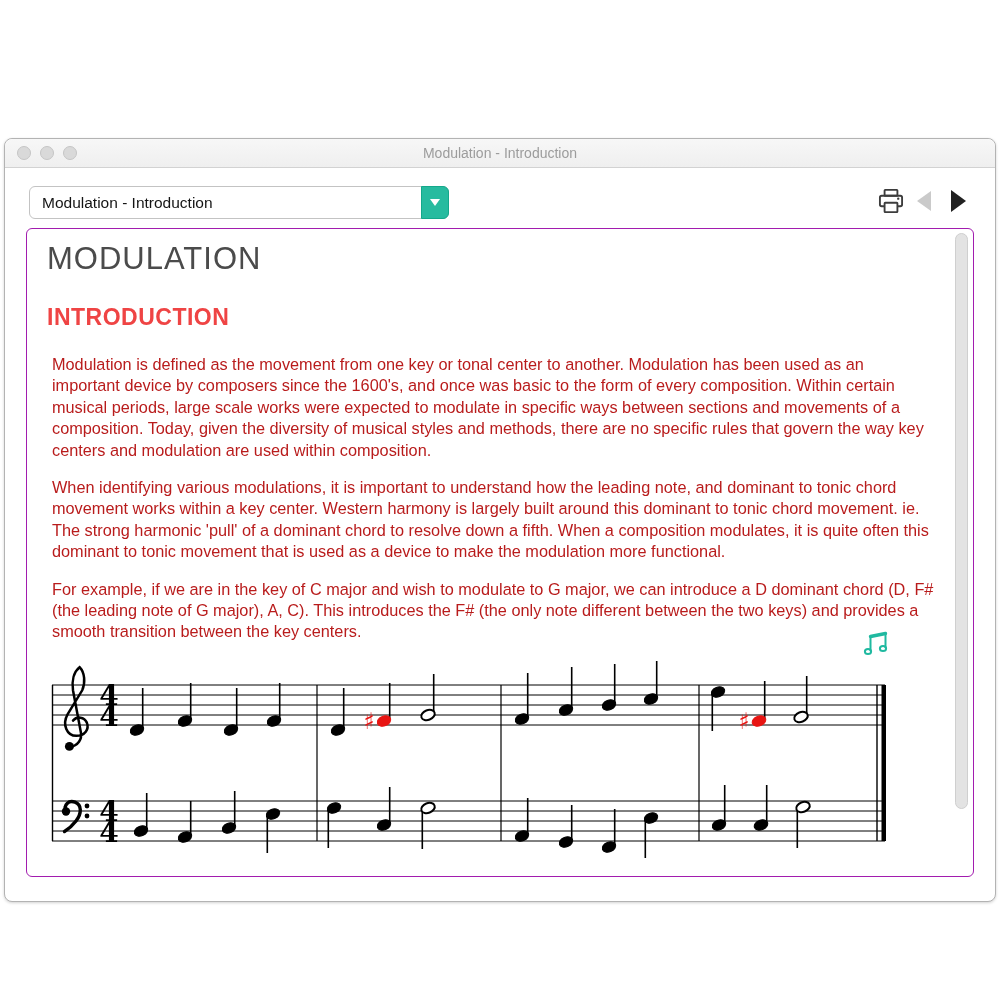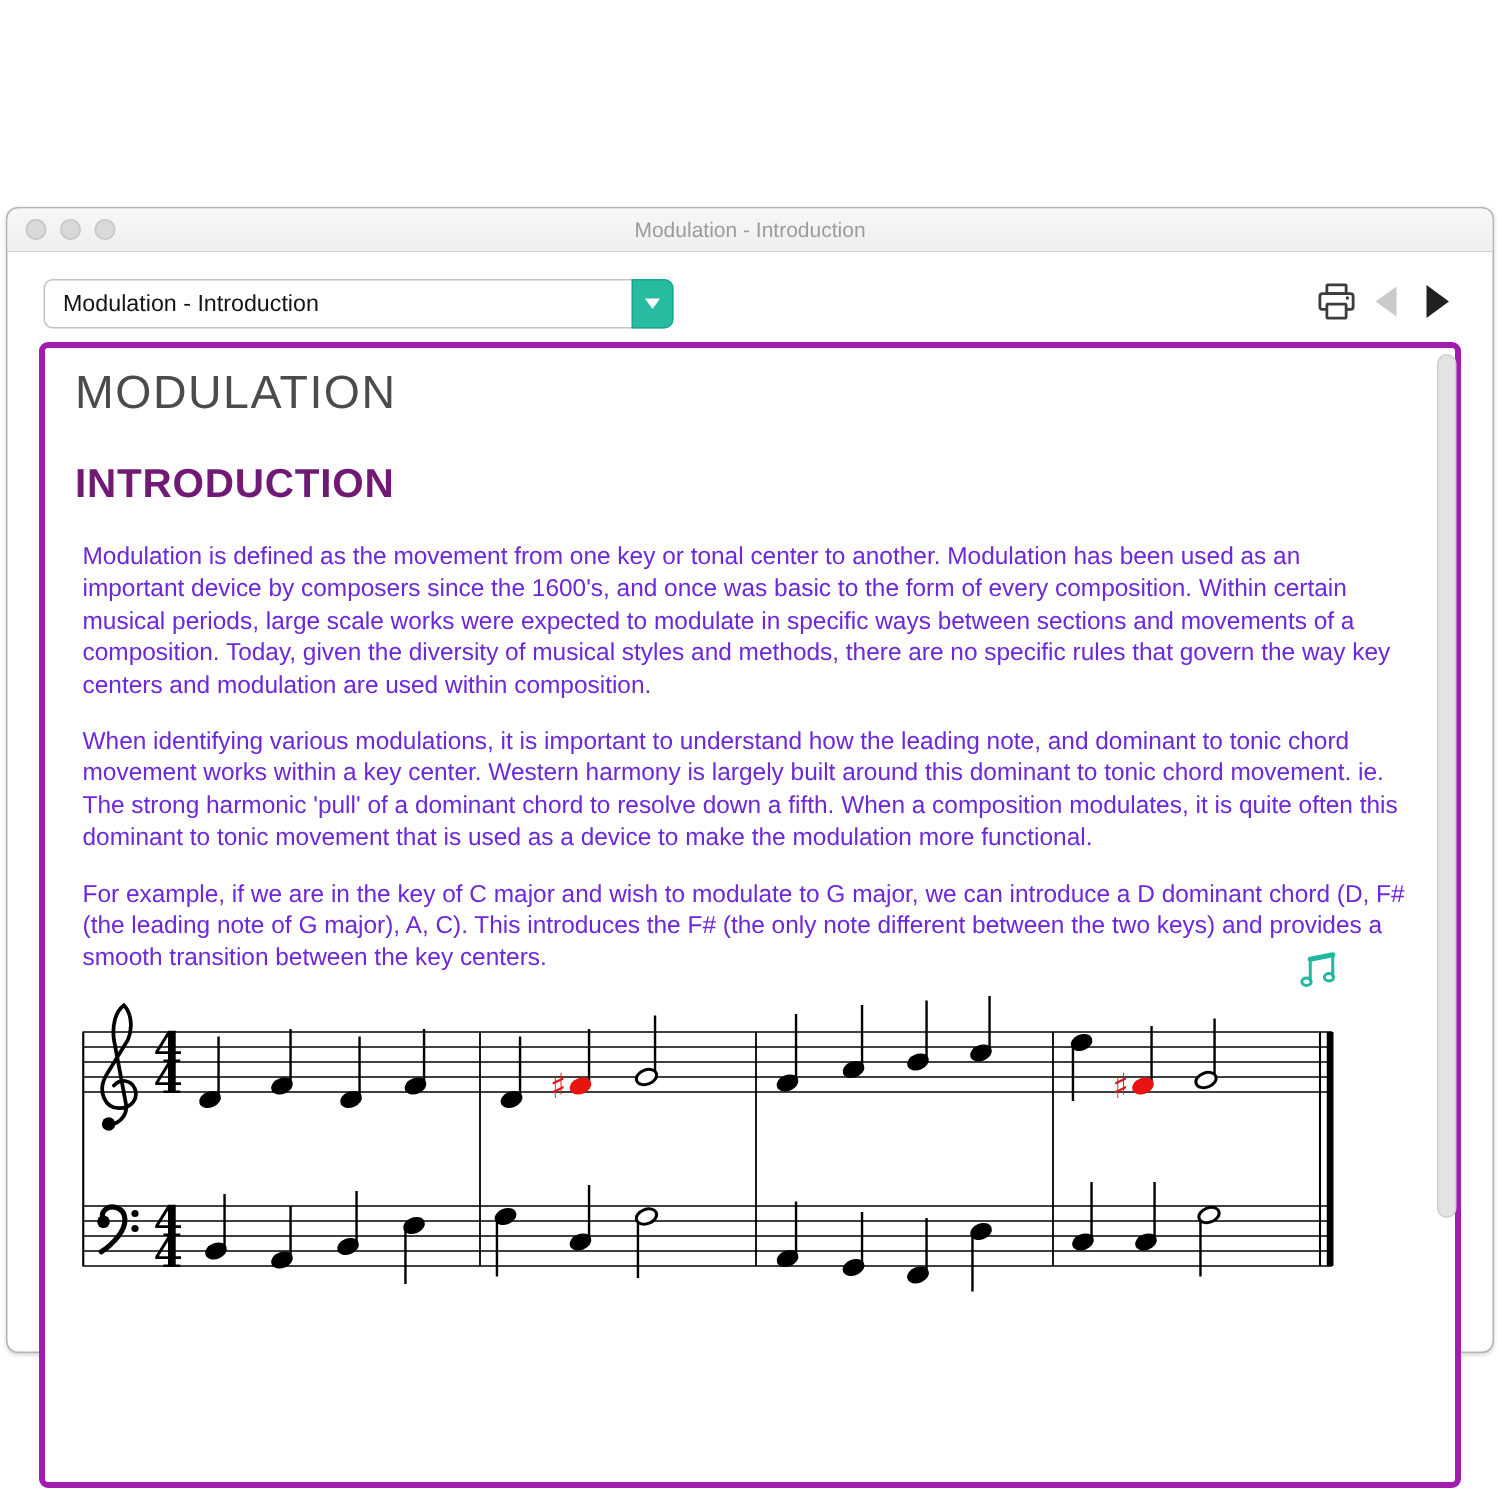--- a/index.html
+++ b/index.html
@@ -15,26 +15,26 @@
   .dropdown{position:absolute;left:24px;top:47px;width:420px;height:33px;background:#fff;border:1px solid #c3c3c3;
     border-radius:6px;box-sizing:border-box;display:flex;align-items:center;padding-left:12px;font-size:15.5px;color:#141414;}
   .dd-btn{position:absolute;right:-1px;top:-1px;bottom:-1px;width:26px;background:#27bb9f;border:1px solid #14a88b;
     border-radius:0 6px 6px 0;display:flex;align-items:center;justify-content:center;cursor:pointer;}
   .dd-caret{width:0;height:0;border-left:5px solid transparent;border-right:5px solid transparent;border-top:7px solid #fff;}
   .print-btn{position:absolute;left:872px;top:49px;width:28px;height:26px;}
   .nav-back{position:absolute;left:912px;top:52px;width:0;height:0;
     border-top:10px solid transparent;border-bottom:10px solid transparent;border-right:14px solid #cacaca;}
   .nav-fwd{position:absolute;left:946px;top:51px;width:0;height:0;
     border-top:11px solid transparent;border-bottom:11px solid transparent;border-left:15px solid #212121;}
-  .card{position:absolute;left:21px;top:89px;width:948px;height:764px;background:#fff;border:4px solid #a21caf;
+  .card{position:absolute;left:21px;top:89px;width:948px;height:649px;background:#fff;border:1px solid #a21caf;
     border-radius:6px;box-sizing:border-box;}
   .article{position:absolute;left:20px;top:12px;width:888px;}
   .h1{font-size:31px;font-weight:400;color:#4b4b4b;letter-spacing:1px;margin:0 0 27px 0;}
-  .h2{font-size:27px;font-weight:700;color:#701a75;letter-spacing:0.5px;margin:0 0 23px 0;}
-  .para{font-size:16.3px;line-height:21.4px;color:#6d28d9;margin:0 0 16px 0;padding-left:5px;}
+  .h2{font-size:23px;font-weight:700;color:#ef4444;letter-spacing:0.5px;margin:0 0 23px 0;}
+  .para{font-size:16.3px;line-height:21.4px;color:#b91c1c;margin:0 0 16px 0;padding-left:5px;}
   .audio-icon{position:absolute;left:836px;top:400px;width:26px;height:30px;cursor:pointer;}
   .score{position:absolute;left:12px;top:390px;}
   .scrollthumb{position:absolute;left:928px;top:4px;width:13px;height:576px;background:#e3e3e3;
     border:1px solid #cfcfcf;border-radius:7px;box-sizing:border-box;}
 </style>
 </head>
 <body>
 
 <div class="window">
   <div class="titlebar">

